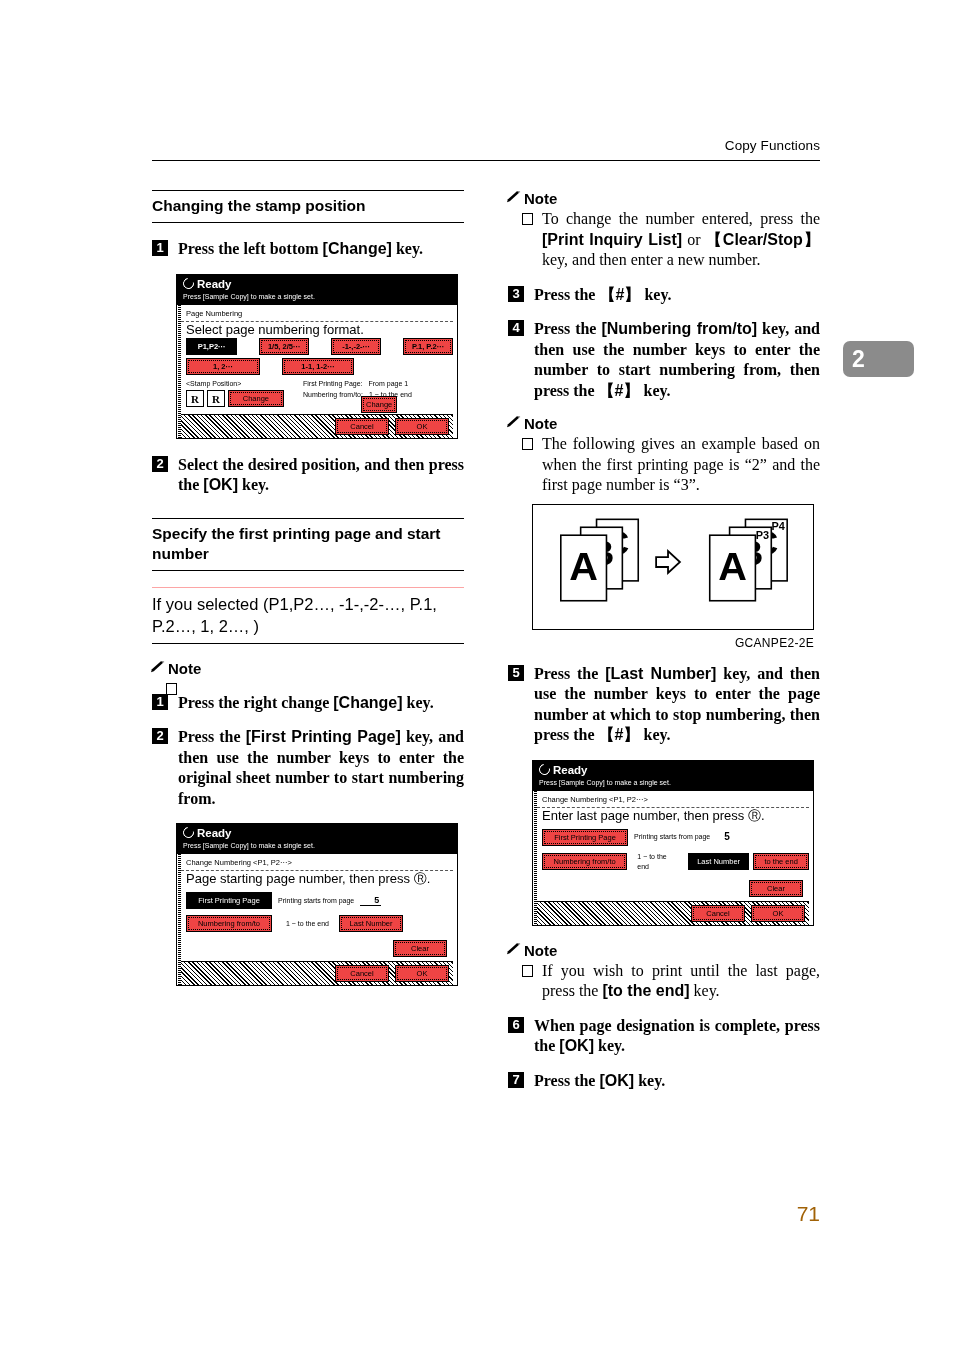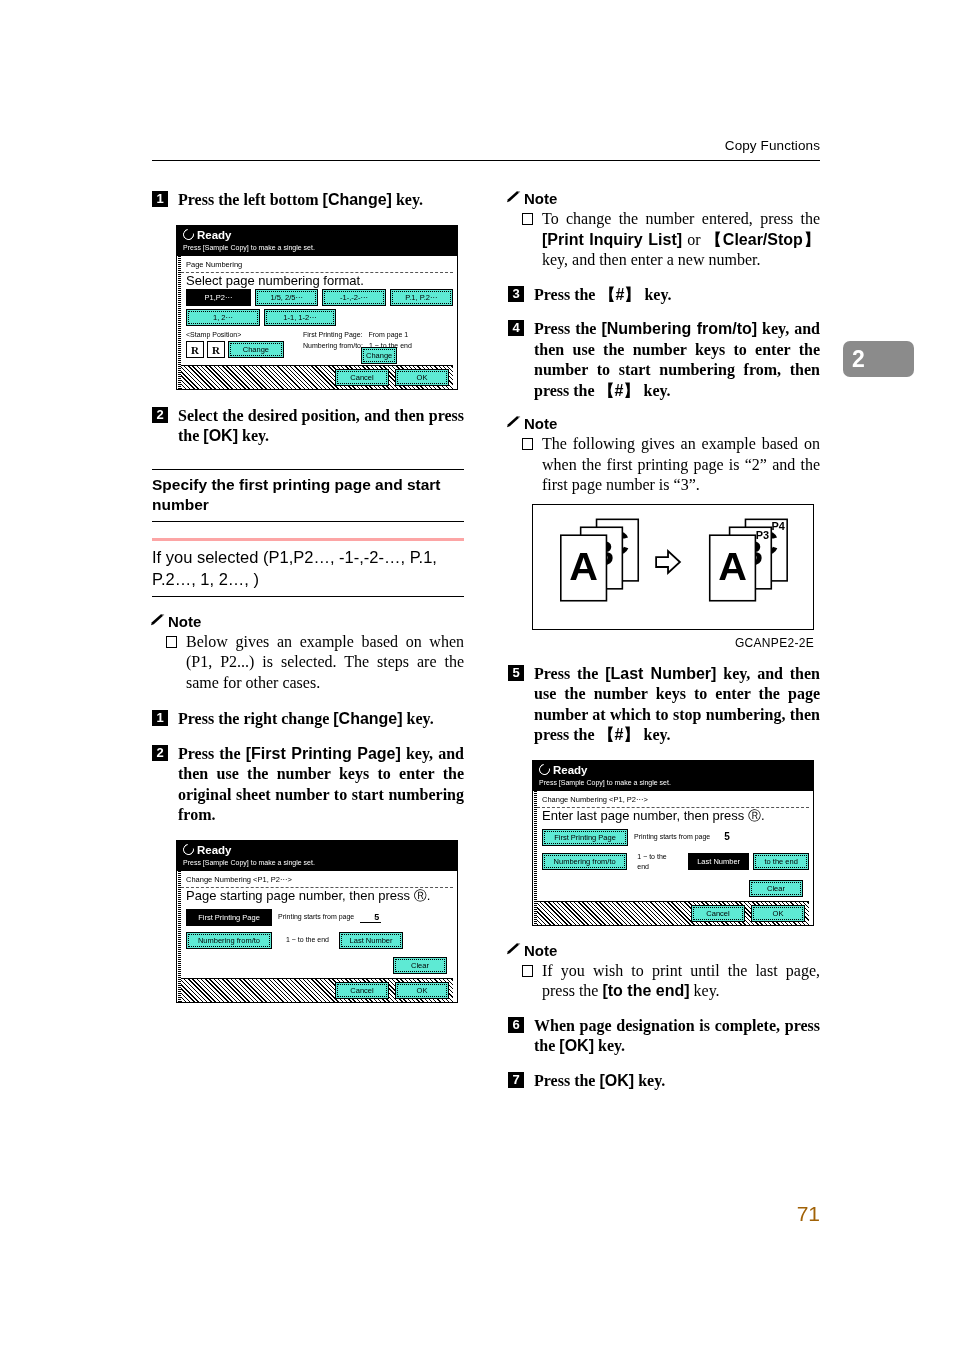--- a/index.html
+++ b/index.html
@@ -81,21 +81,21 @@
     font-family: "Liberation Sans", sans-serif;
     font-weight: bold;
     font-size: 15.5px;
     line-height: 20px;
     padding: 5px 0 6px 0;
     border-top: 1.6px solid #000;
     border-bottom: 1.6px solid #000;
     margin: 0 0 16px 0;
   }
   .subhead-box {
-    border-top: 3px solid #fca5a5;
+    border-top: 1px solid #fca5a5;
     border-bottom: 1px solid #000;
     padding: 5px 0 6px 0;
     margin: 14px 0 16px 0;
     font-family: "Liberation Sans", sans-serif;
     font-size: 16.5px;
     line-height: 22px;
   }
 
   
   .step {
@@ -204,30 +204,30 @@
     padding-left: 5px;
     border-bottom: 1px dashed #555;
     padding-bottom: 2px;
   }
   .lcd-instr {
     font-size: 13px;
     line-height: 11px;
     padding-left: 5px;
     margin-top: 2px;
   }
-  .btn-row { display: flex; gap: 4px; padding-left: 5px; margin-top: 3px; }
+  .btn-row { display: flex; gap: 22px; padding-left: 5px; margin-top: 3px; font-weight: bold; }
   .lcdbtn {
     border: 1px solid #000;
     outline: 1px dotted #000;
     outline-offset: -3px;
     font-size: 7.5px;
     line-height: 9px;
     padding: 3px 4px;
     text-align: center;
-    background: #5eead4;
+    background: #ef4444;
     white-space: nowrap;
   }
   .lcdbtn.sel { background: #000; color: #fff; }
   .lcd-text { font-size: 7px; line-height: 10px; }
   .lcd-fields {
     position: relative;
     padding-left: 5px;
     margin-top: 4px;
     font-size: 7px;
     line-height: 10px;
@@ -282,20 +282,21 @@
   <div class="head-rule"></div>
 
   <div class="chapter-tab">
     <span>2</span>
   </div>
 
   <div class="page-number">71</div>
 
   <div class="col col-left">
 
+    <div class="sec-head">Changing the stamp position</div>
 
     <div class="step">
       <span class="step-num">1</span><span>Press the left bottom </span><span class="kb">[Change]</span><span> key.</span>
     </div>
 
     <div class="lcd">
       <div class="lcd-status">
         <div class="lcd-ready"><span class="ready-circle"></span><span>Ready</span></div>
         <div class="lcd-sub">Press [Sample Copy] to make a single set.</div>
       </div>
@@ -353,21 +354,20 @@
 
     <div class="note-head">
       <svg class="pencil-icon" viewBox="0 0 16 14">
         <polygon points="1,12 4,11 14,2 12,0 2,9" fill="#000"></polygon>
         <polygon points="12,0 14,2 15.5,1 13.5,-0.5" fill="#888"></polygon>
       </svg>
       <span>Note</span>
     </div>
     <div class="note-item">
       <span class="note-bullet"></span>
-      <span>Below gives an example based on when (P1, P2...) is selected. The steps are the same for other cases.</span>
     </div>
 
     <div class="step" style="margin-top:16px;">
       <span class="step-num">1</span><span>Press the right change </span><span class="kb">[Change]</span><span> key.</span>
     </div>
 
     <div class="step">
       <span class="step-num">2</span><span>Press the </span><span class="kb">[First Printing Page]</span><span> key, and then use the number keys to enter the original sheet number to start numbering from.</span>
     </div>
 

